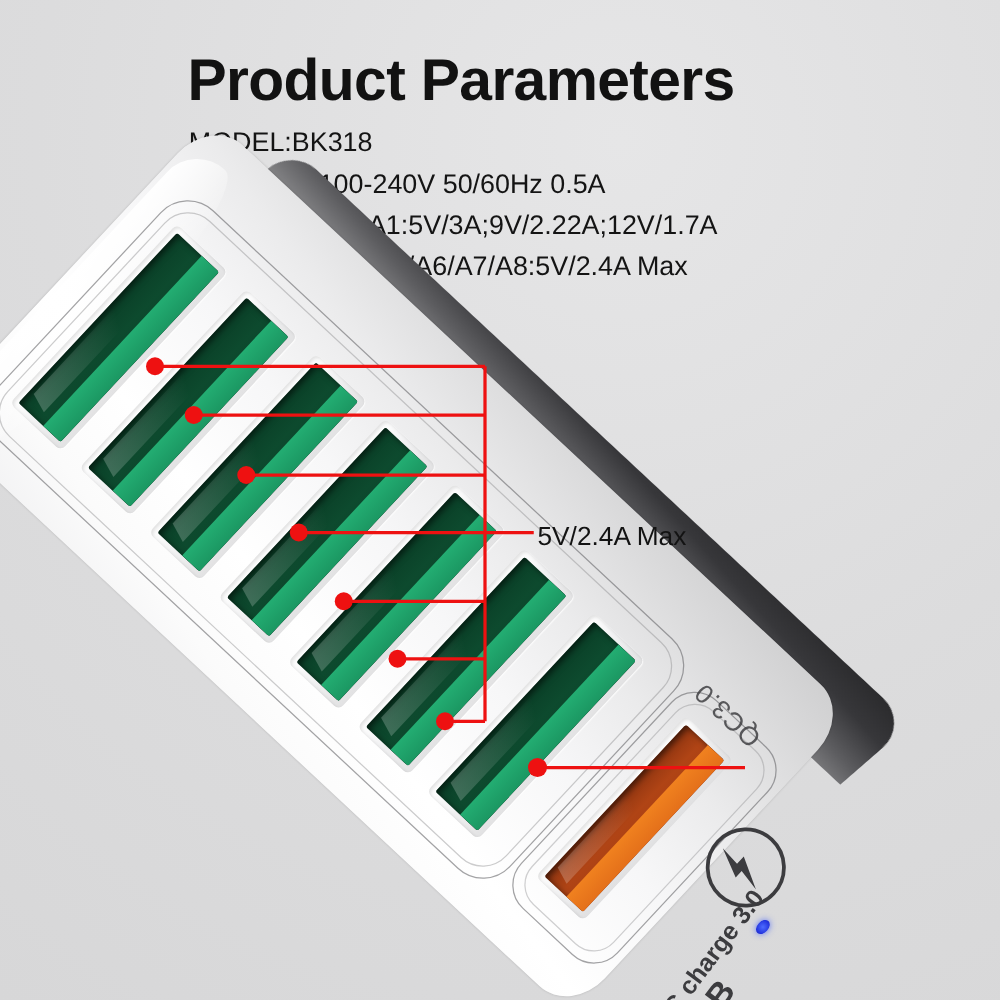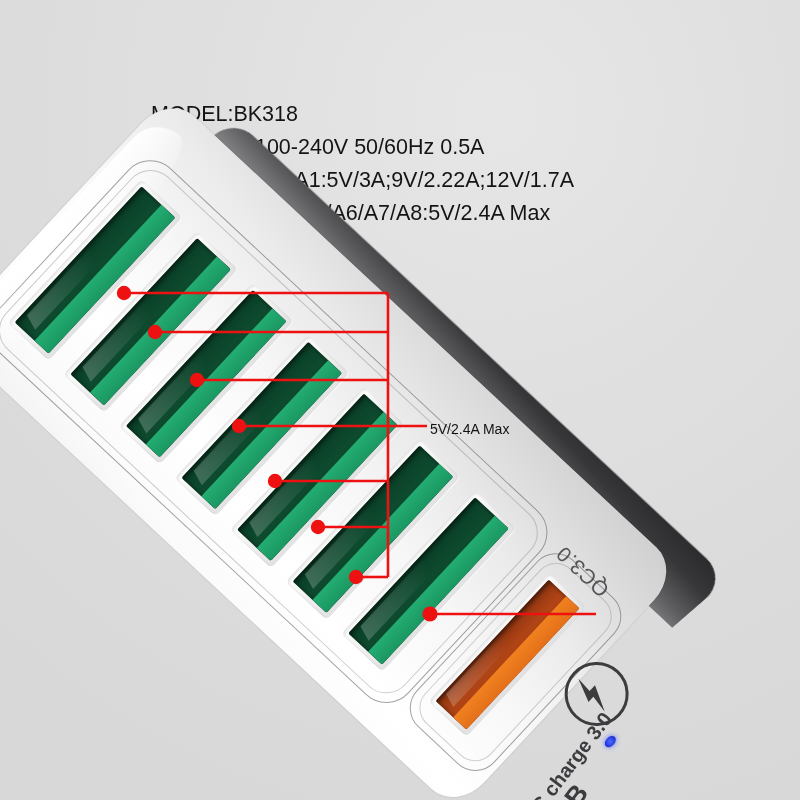--- a/index.html
+++ b/index.html
@@ -148,31 +148,32 @@
     position:absolute;left:150px;top:760px;width:13px;height:9px;
     border-radius:50%;
     background:radial-gradient(circle,#4d6bff 0%,#2233dd 70%,#1a28aa 100%);
     box-shadow:0 0 5px rgba(60,90,255,.8);
   }
 
   
   #callouts{position:absolute;inset:0;pointer-events:none;}
   #callouts svg{position:absolute;left:0;top:0;}
   .lbl{
-    position:absolute;font-size:14px;color:#131313;white-space:nowrap;line-height:23px;
+    position:absolute;font-size:21px;color:#131313;white-space:nowrap;line-height:23px;
   }
   #lbl-5v{left:430px;top:418px;}
   #lbl-qc{left:611px;top:597px;}
   #lbl-qc div{height:23px;}
 </style>
 </head>
 <body>
 
 <div id="stage">
 
+  <div id="title">Product Parameters</div>
 
   <div id="specs">
     <div>MODEL:BK318</div>
     <div>INPUT:AC 100-240V 50/60Hz 0.5A</div>
     <div>OUTPUT:USB-A1:5V/3A;9V/2.22A;12V/1.7A</div>
     <div>USB-A2/A3/A4/A5/A6/A7/A8:5V/2.4A Max</div>
   </div>
 
   <div id="device">
     <div class="side-face"></div>

